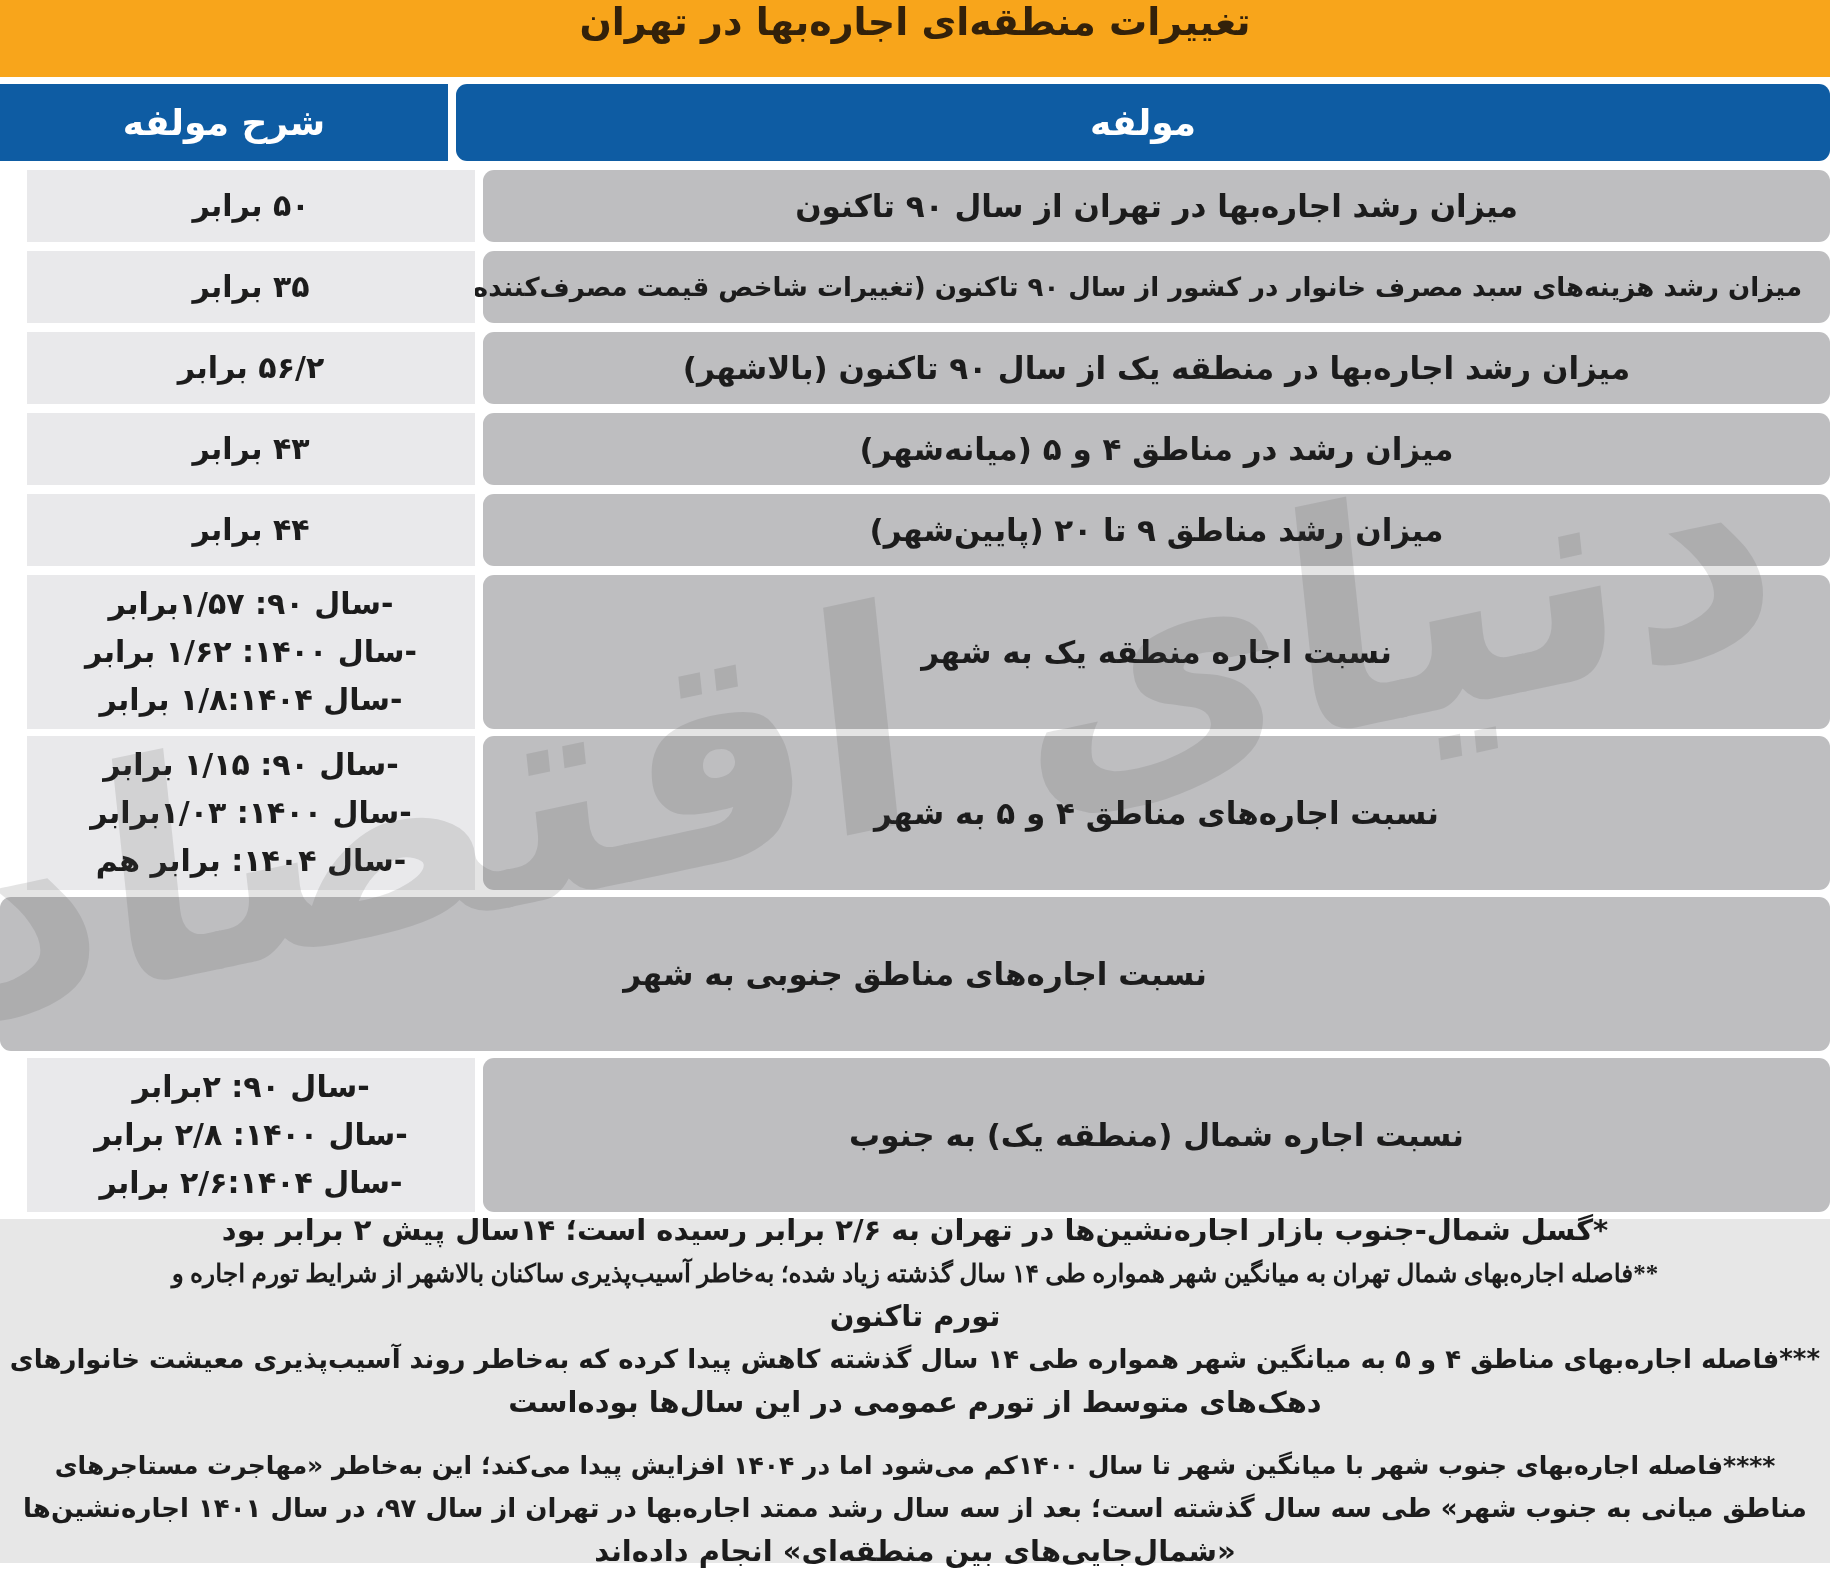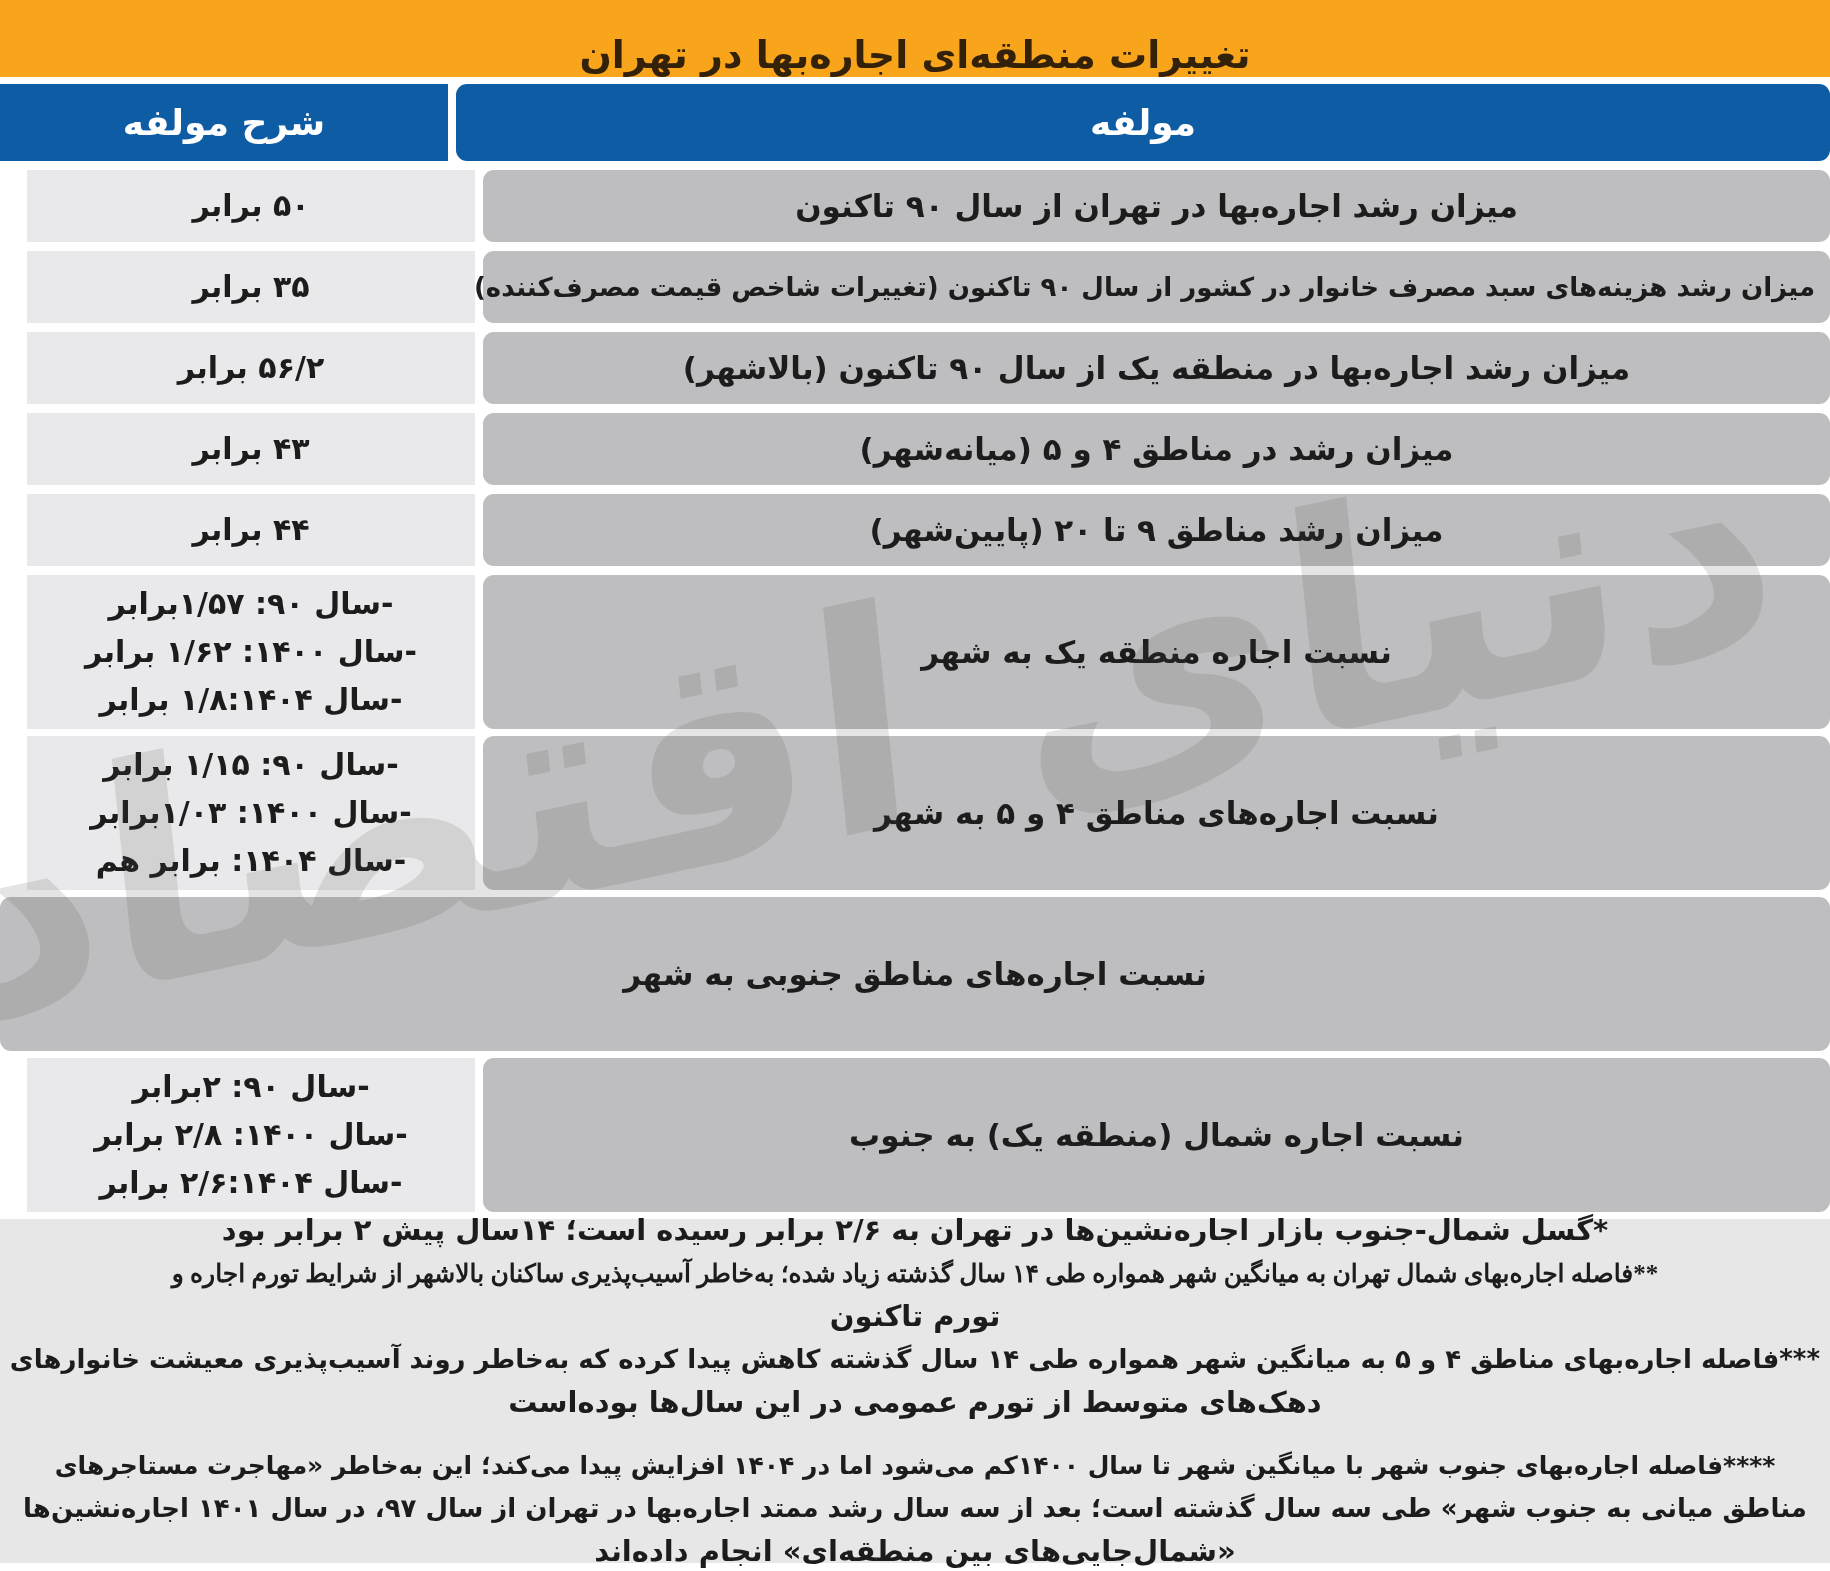--- a/index.html
+++ b/index.html
@@ -9,34 +9,34 @@
     background:#ffffff;
     direction:rtl;
     font-family:"DejaVu Sans",sans-serif;
     font-weight:bold;
     overflow:hidden;
   }
   .title-bar{
     height:77px;
     background:var(--title-bg,#F8A51B);
     color:var(--title-text,#33210a);
-    display:flex;align-items:flex-end;justify-content:center;
+    display:flex;align-items:flex-start;justify-content:center;
     font-size:38px;
     margin-bottom:7px;
   }
   .header-row,.data-row{
     display:flex;
     gap:8px;
     margin-bottom:9px;
   }
   .cell{
     display:flex;align-items:center;justify-content:center;
     text-align:center;
     box-sizing:border-box;
-    padding:0 15px;
+    padding:0 28px;
   }
   .comp{flex:1 1 auto;min-width:0;border-radius:11px;}
   .desc{flex:0 0 448px;width:448px;}
   .header-row .cell{
     height:77px;
     background:var(--header-bg,#0E5CA3);
     color:var(--header-text,#ffffff);
     font-size:36px;
   }
   .data-row{height:72px;}

